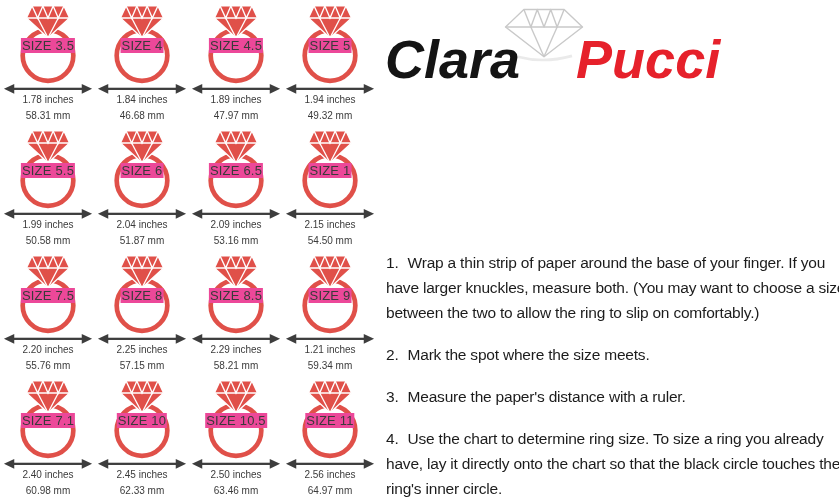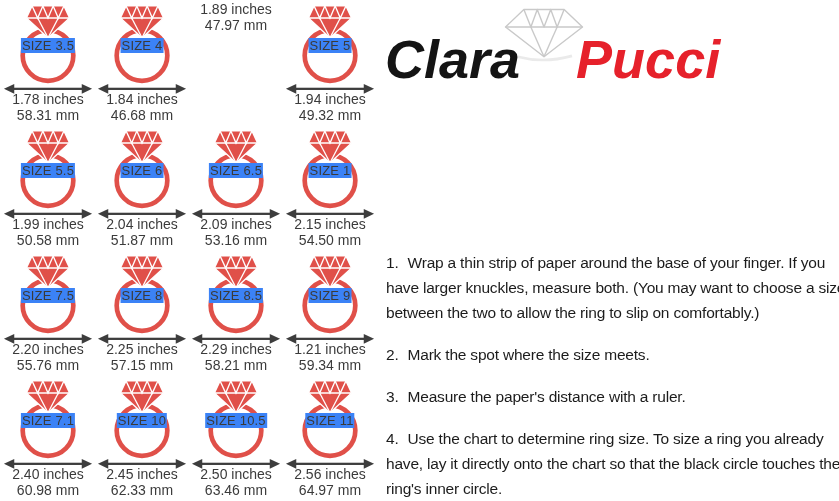--- a/index.html
+++ b/index.html
@@ -10,24 +10,24 @@
   
   .rings-grid{
     position:absolute;left:1px;top:4px;width:378px;
     display:grid;grid-template-columns:repeat(4,94px);grid-auto-rows:125px;
   }
   .cell{display:flex;flex-direction:column;align-items:center;}
   .ring-wrap{position:relative;width:90px;height:90px;}
   .ring-svg{display:block;width:90px;height:90px;}
   .size-label{
     position:absolute;top:34px;left:50%;transform:translateX(-50%);
-    font-size:13px;color:#3a3a3a;background:#3b82f6;padding:0 1px;
+    font-size:13px;color:#3a3a3a;background:#ec4899;padding:0 1px;
     white-space:nowrap;letter-spacing:.2px;line-height:15px;
   }
-  .meas{margin-top:-2px;text-align:center;font-size:14px;line-height:15.5px;color:#3b3b3b;}
+  .meas{margin-top:-2px;text-align:center;font-size:10px;line-height:15.5px;color:#3b3b3b;}
   .meas span{display:block;}
   
   .right-panel{position:absolute;left:385px;top:0;width:454px;height:501px;}
   .logo{position:absolute;top:2px;left:0;width:410px;height:100px;}
   .logo-diamond{position:absolute;left:112px;top:4px;width:94px;height:56px;}
   .logo-text{
     position:absolute;left:0;top:26px;white-space:nowrap;
     font-family:Liberation Sans, sans-serif;font-style:italic;font-weight:700;font-size:54px;
   }
   .logo-first{color:#141414;margin-right:56px;}
@@ -89,20 +89,26 @@
           </svg>
         <span class="size-label">SIZE 4</span>
       </div>
       <div class="meas">
         <span>1.84 inches</span>
         <span>46.68 mm</span>
       </div>
     </div>
 
     <div class="cell">
+      <div class="ring-wrap">
+        <svg class="ring-svg" viewBox="0 0 96 96">
+            <use href="#ringShape"></use>
+          </svg>
+        <span class="size-label">SIZE 4.5</span>
+      </div>
       <div class="meas">
         <span>1.89 inches</span>
         <span>47.97 mm</span>
       </div>
     </div>
 
     <div class="cell">
       <div class="ring-wrap">
         <svg class="ring-svg" viewBox="0 0 96 96">
             <use href="#ringShape"></use>

